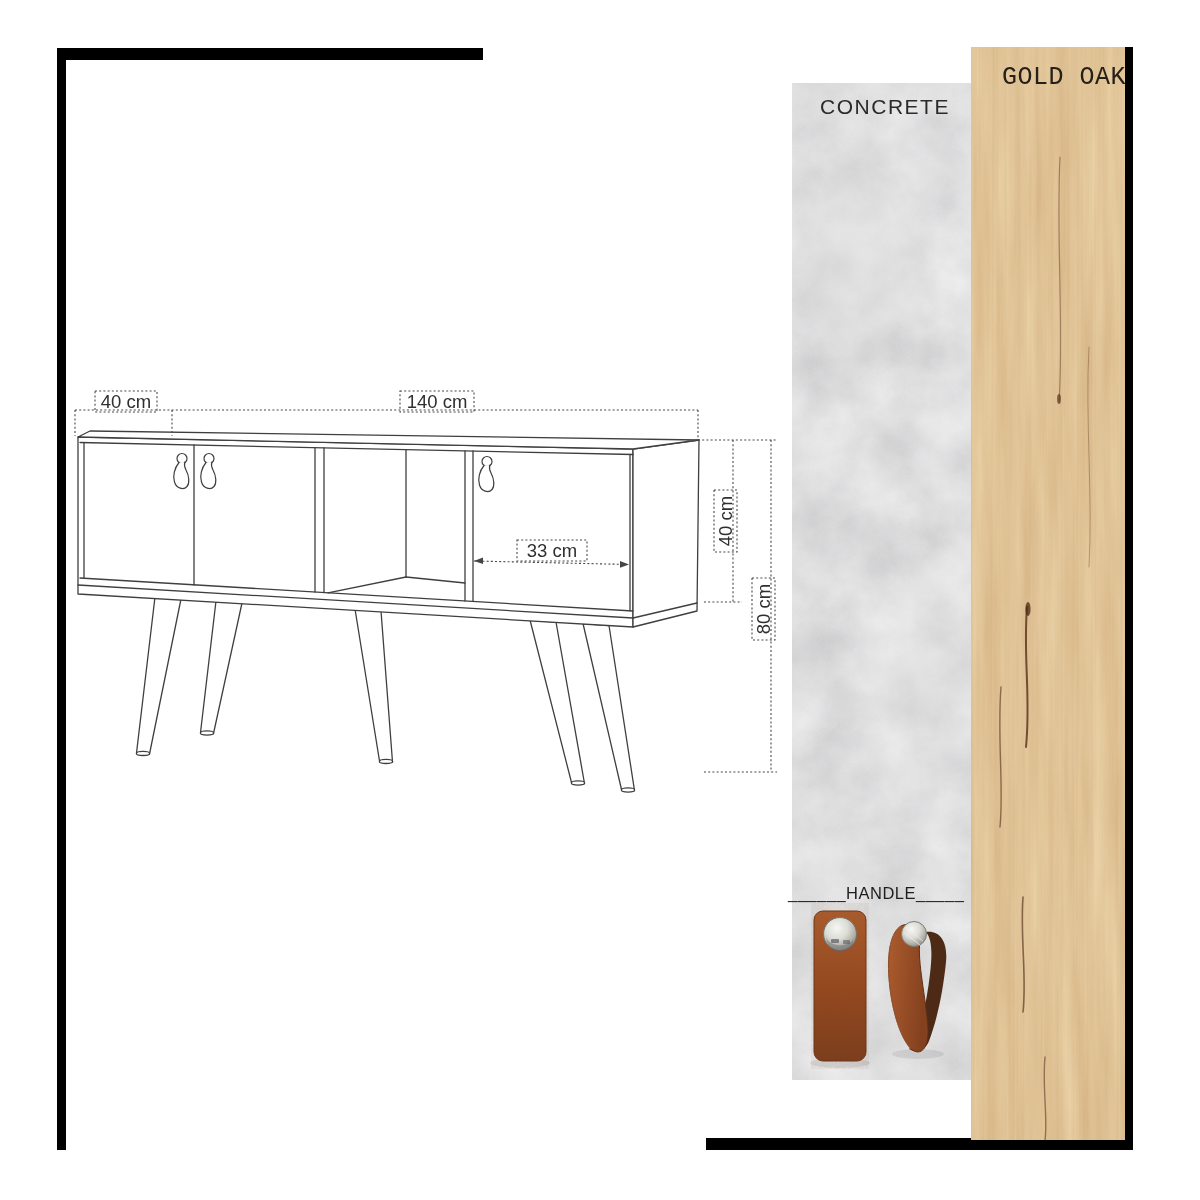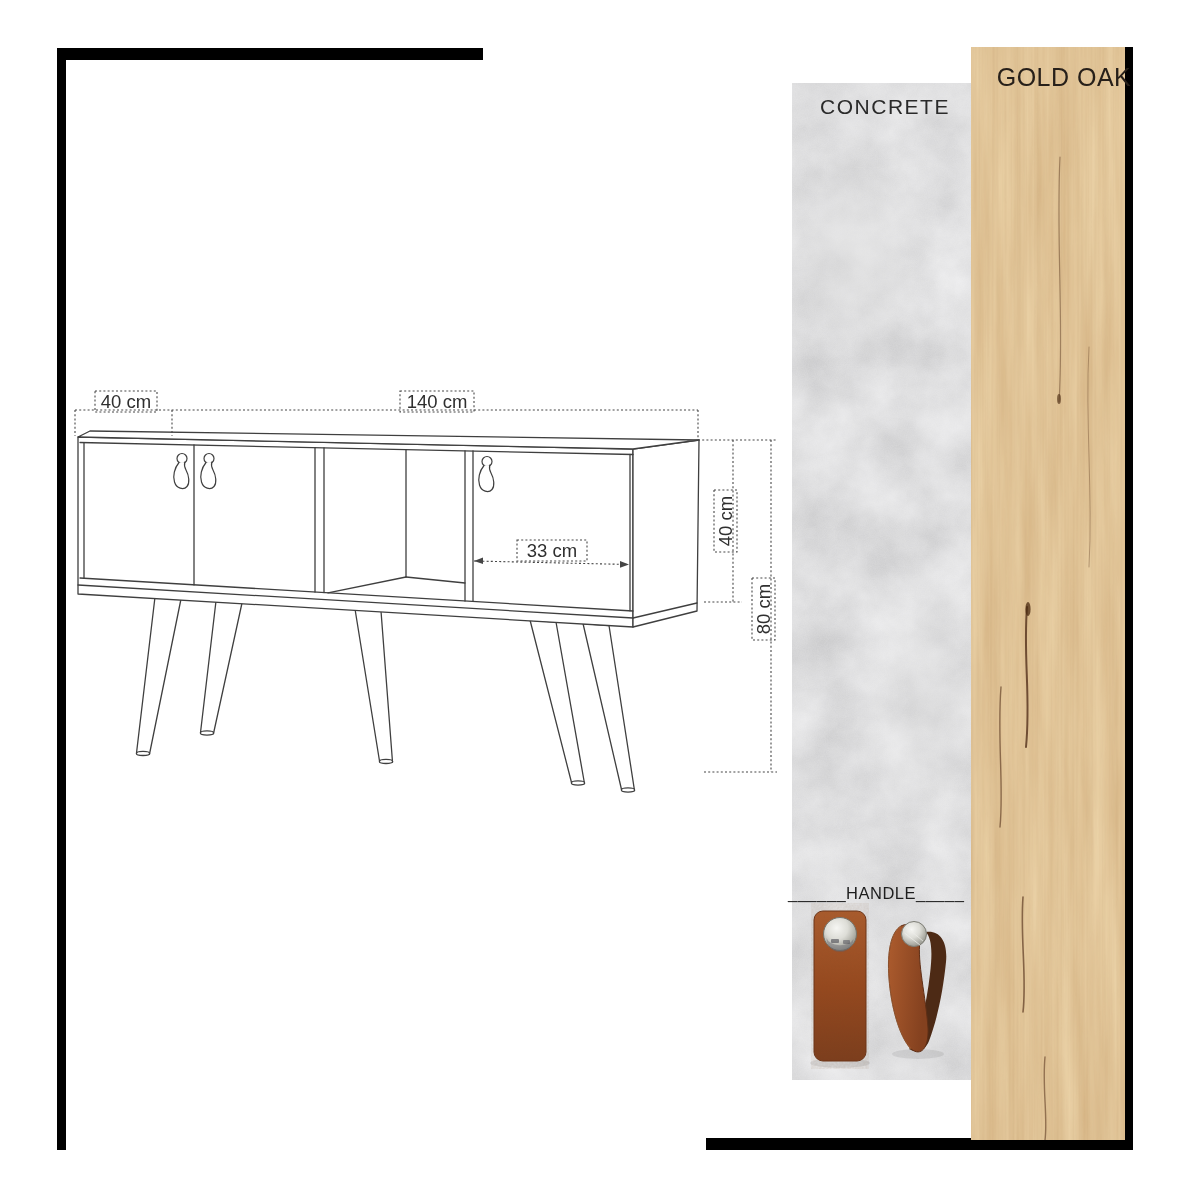--- a/index.html
+++ b/index.html
@@ -11,21 +11,21 @@
   .bar-bottom{left:706px;top:1138px;width:427px;height:12px;}
   .bar-right{left:1125px;top:47px;width:8px;height:1103px;}
   .swatch{position:absolute;overflow:hidden;}
   .swatch-concrete{left:792px;top:83px;width:179px;height:997px;background:#b5b5b5;}
   .swatch-oak{left:971px;top:47px;width:154px;height:1093px;background:#c68c4e;}
   .swatch svg{position:absolute;left:0;top:0;}
   .swatch-label{position:absolute;text-align:center;color:#262626;}
   .label-concrete{left:792px;top:95px;width:186px;font-size:21px;letter-spacing:1.5px;
                   font-weight:500;color:#2a2a2a;}
   .label-oak{left:971px;top:63px;width:186px;font-size:25px;letter-spacing:0.5px;
-             font-weight:500;color:#27201a;}
+             font-weight:500;color:#27201a;font-family:Liberation Mono, monospace;}
   .label-handle{position:absolute;left:788px;top:884px;width:184px;
                 font-size:16.5px;letter-spacing:0.5px;color:#1d1d1d;font-weight:500;}
   .diagram{position:absolute;left:0;top:0;}
   .diagram text{font-family:"Liberation Sans",sans-serif;font-size:18.5px;fill:#2f2f2f;}
   .handles-svg{position:absolute;left:790px;top:898px;}
 </style>
 </head>
 <body>
 
 <div class="canvas">

